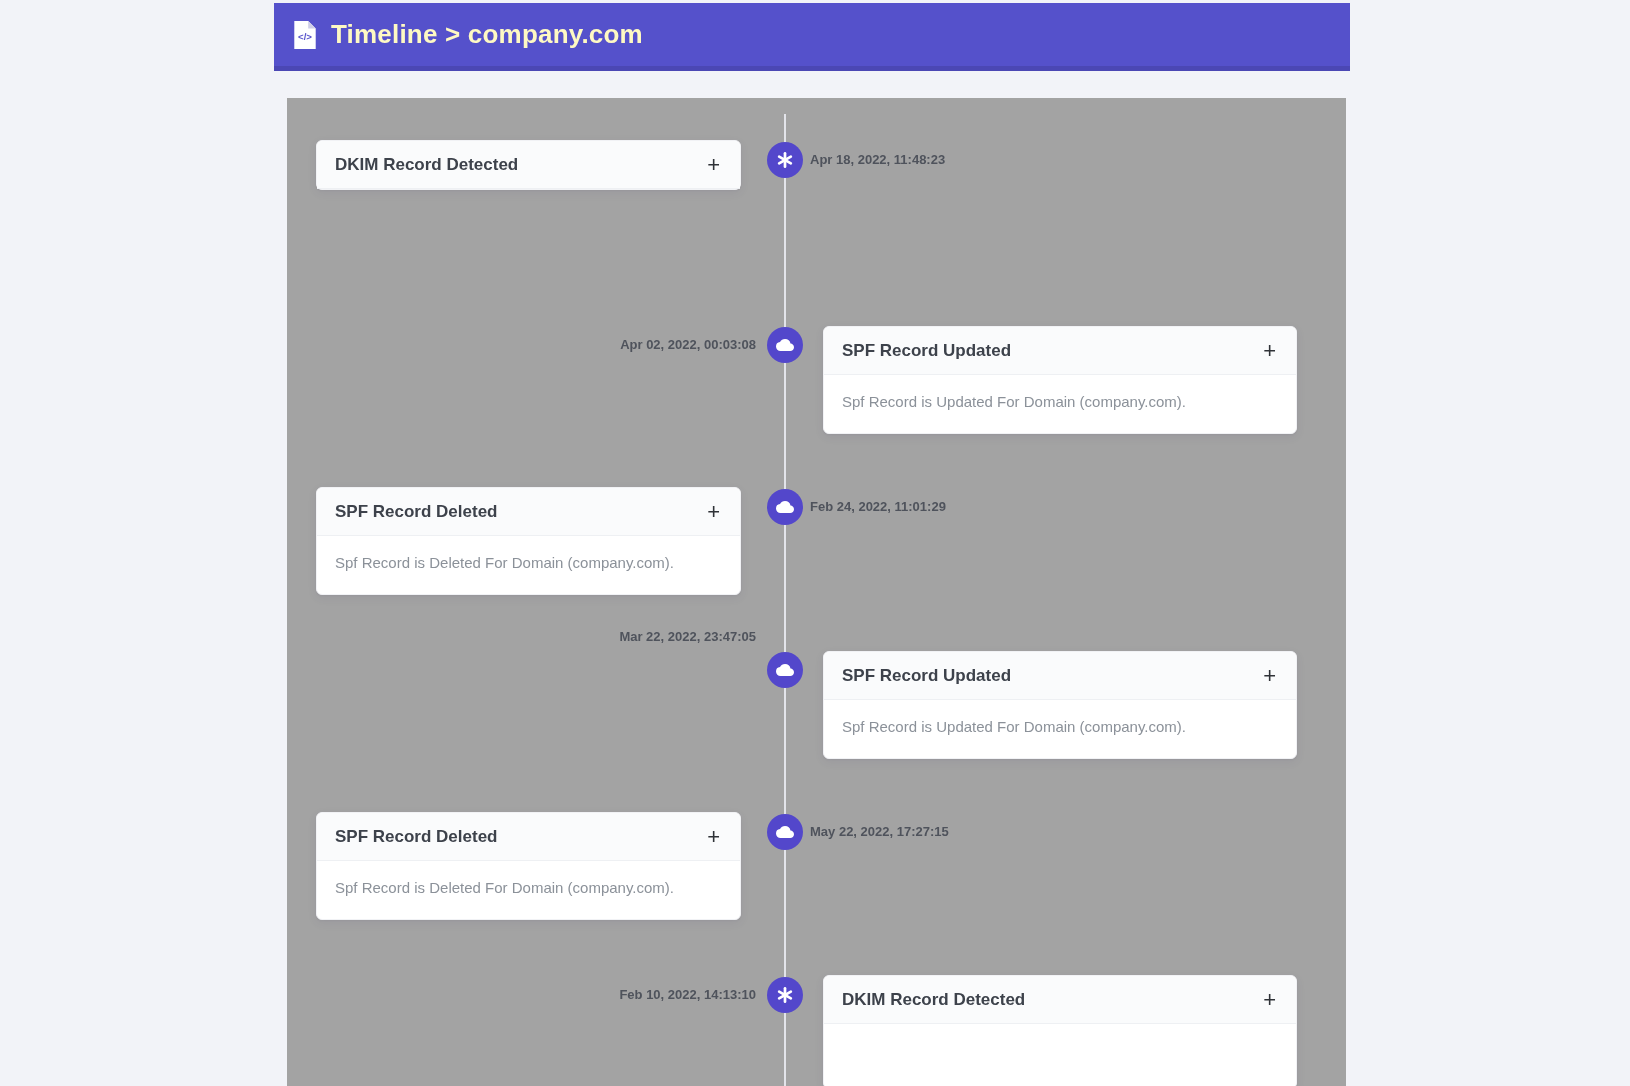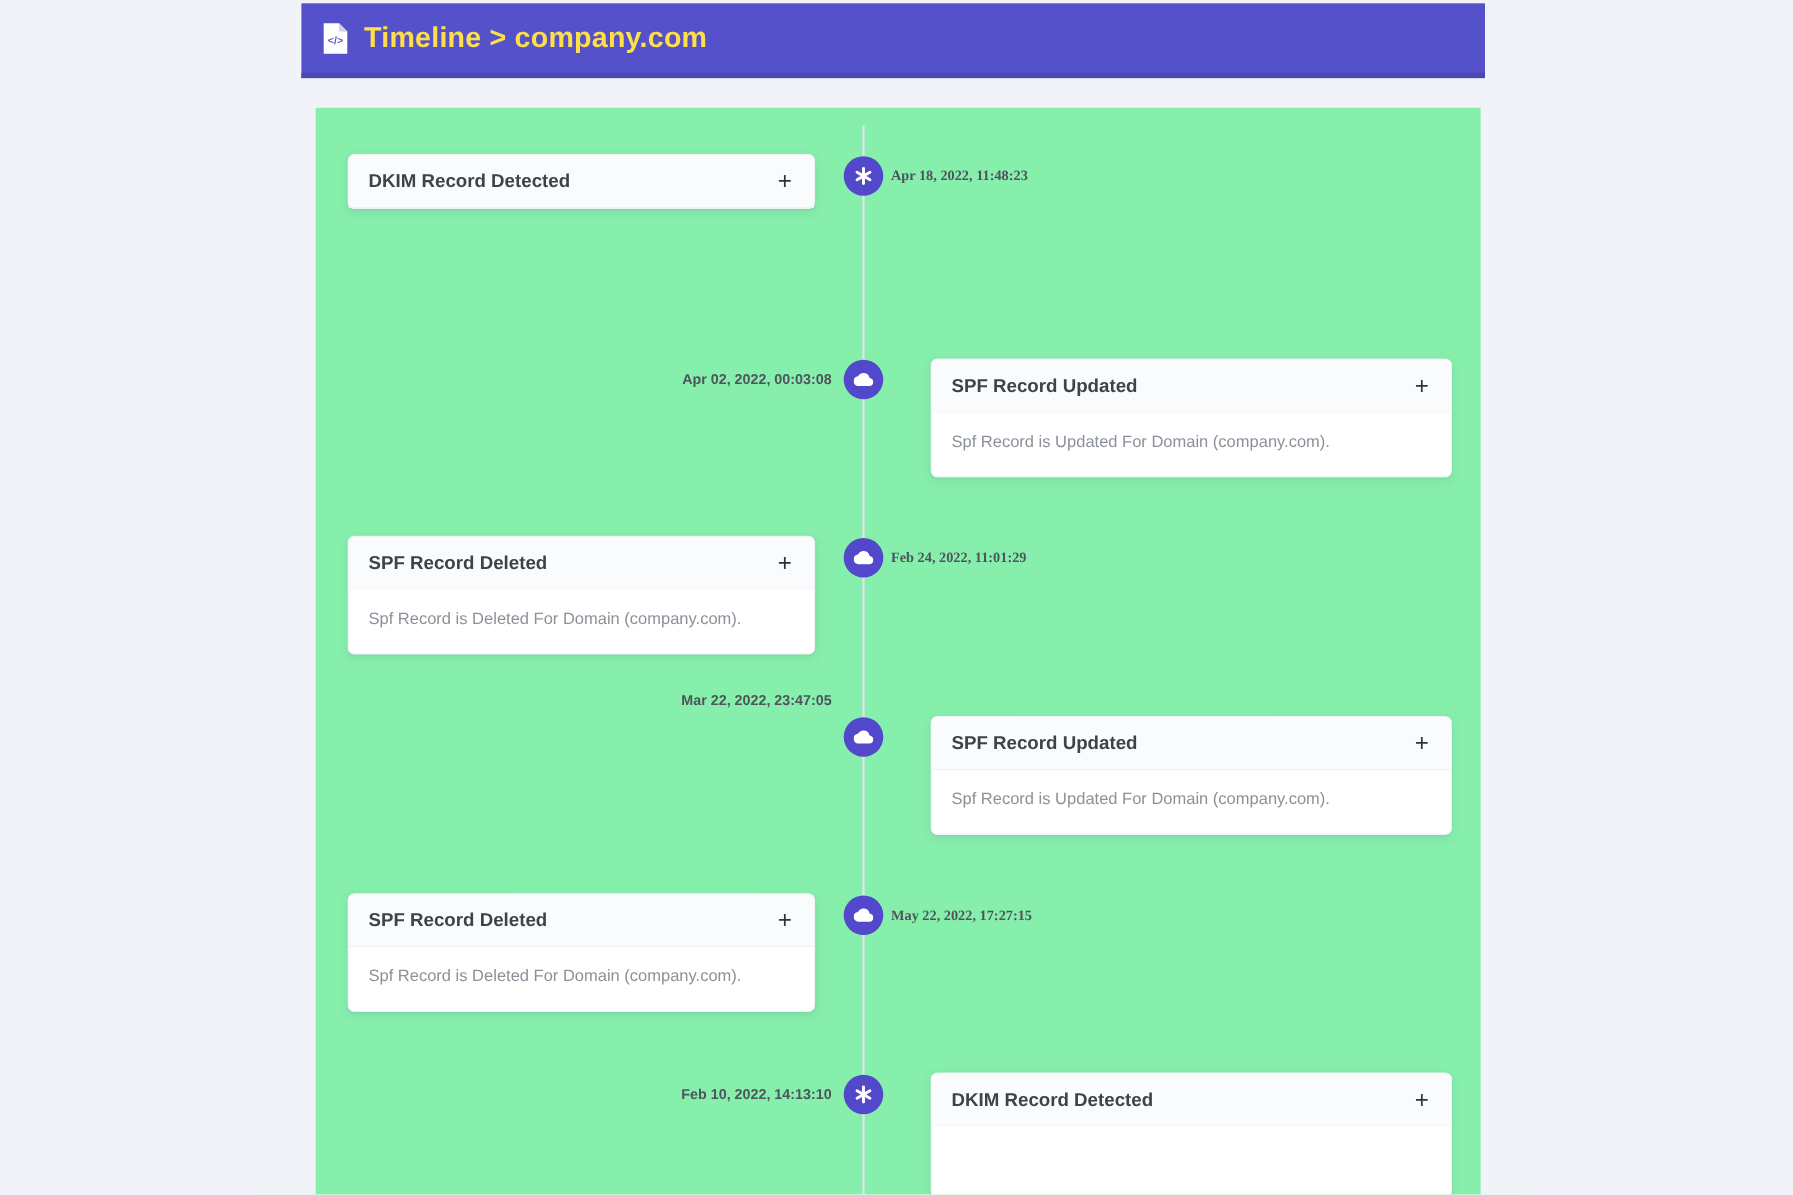--- a/index.html
+++ b/index.html
@@ -14,28 +14,28 @@
   
   .app-header {
     position: absolute; left: 274px; top: 3px; width: 1076px; height: 68px;
     background: #5551cb;
     border-bottom: 5px solid #4b47b4;
     display: flex; align-items: center;
     padding: 0 18px;
   }
   .app-header .doc-icon { width: 26px; height: 30px; margin-right: 13px; flex: 0 0 auto; }
   .app-header .title {
-    color: #fde047; font-size: 26px; font-weight: 600; letter-spacing: 0.2px;
+    color: #fef9c3; font-size: 26px; font-weight: 600; letter-spacing: 0.2px;
     white-space: nowrap;
   }
 
   
   .panel {
     position: absolute; left: 287px; top: 98px; width: 1059px; height: 988px;
-    background: #86efac;
+    background: #a3a3a3;
   }
 
   
   .tl-line {
     position: absolute; left: 497px; top: 16px; bottom: 0; width: 2px;
     background: #e3e4ea;
   }
 
   
   .node {
@@ -44,33 +44,33 @@
     display: flex; align-items: center; justify-content: center;
     z-index: 2;
   }
   .node svg { display: block; }
 
   
   .date {
     position: absolute; height: 18px; line-height: 18px;
     font-size: 13px; font-weight: 600; color: #4f535c; white-space: nowrap;
   }
-  .date.right-of-node { left: 523px; font-family: Liberation Serif, serif; }
+  .date.right-of-node { left: 523px; }
   .date.left-of-node  { right: 590px; }
 
   
   .card {
     position: absolute;
     background: #ffffff;
     border: 1px solid #f1f2f5;
     border-radius: 6px;
     box-shadow: 0 3px 10px rgba(62,57,107,0.08), 0 1px 2px rgba(62,57,107,0.05);
   }
   .card.left-side  { left: 29px;  width: 425px; }
-  .card.right-side { left: 559px; width: 474px; }
+  .card.right-side { left: 536px; width: 474px; }
   .card-header {
     height: 48px; display: flex; align-items: center; justify-content: space-between;
     padding: 0 18px; background: #fafbfc;
     border-bottom: 1px solid #eef0f3;
     border-radius: 6px 6px 0 0;
   }
   .card-title { font-size: 17px; font-weight: 600; color: #3d424b; }
   .expand-btn {
     border: none; background: transparent; cursor: pointer;
     font-size: 22px; font-weight: 500; color: #2f3237; line-height: 22px;

